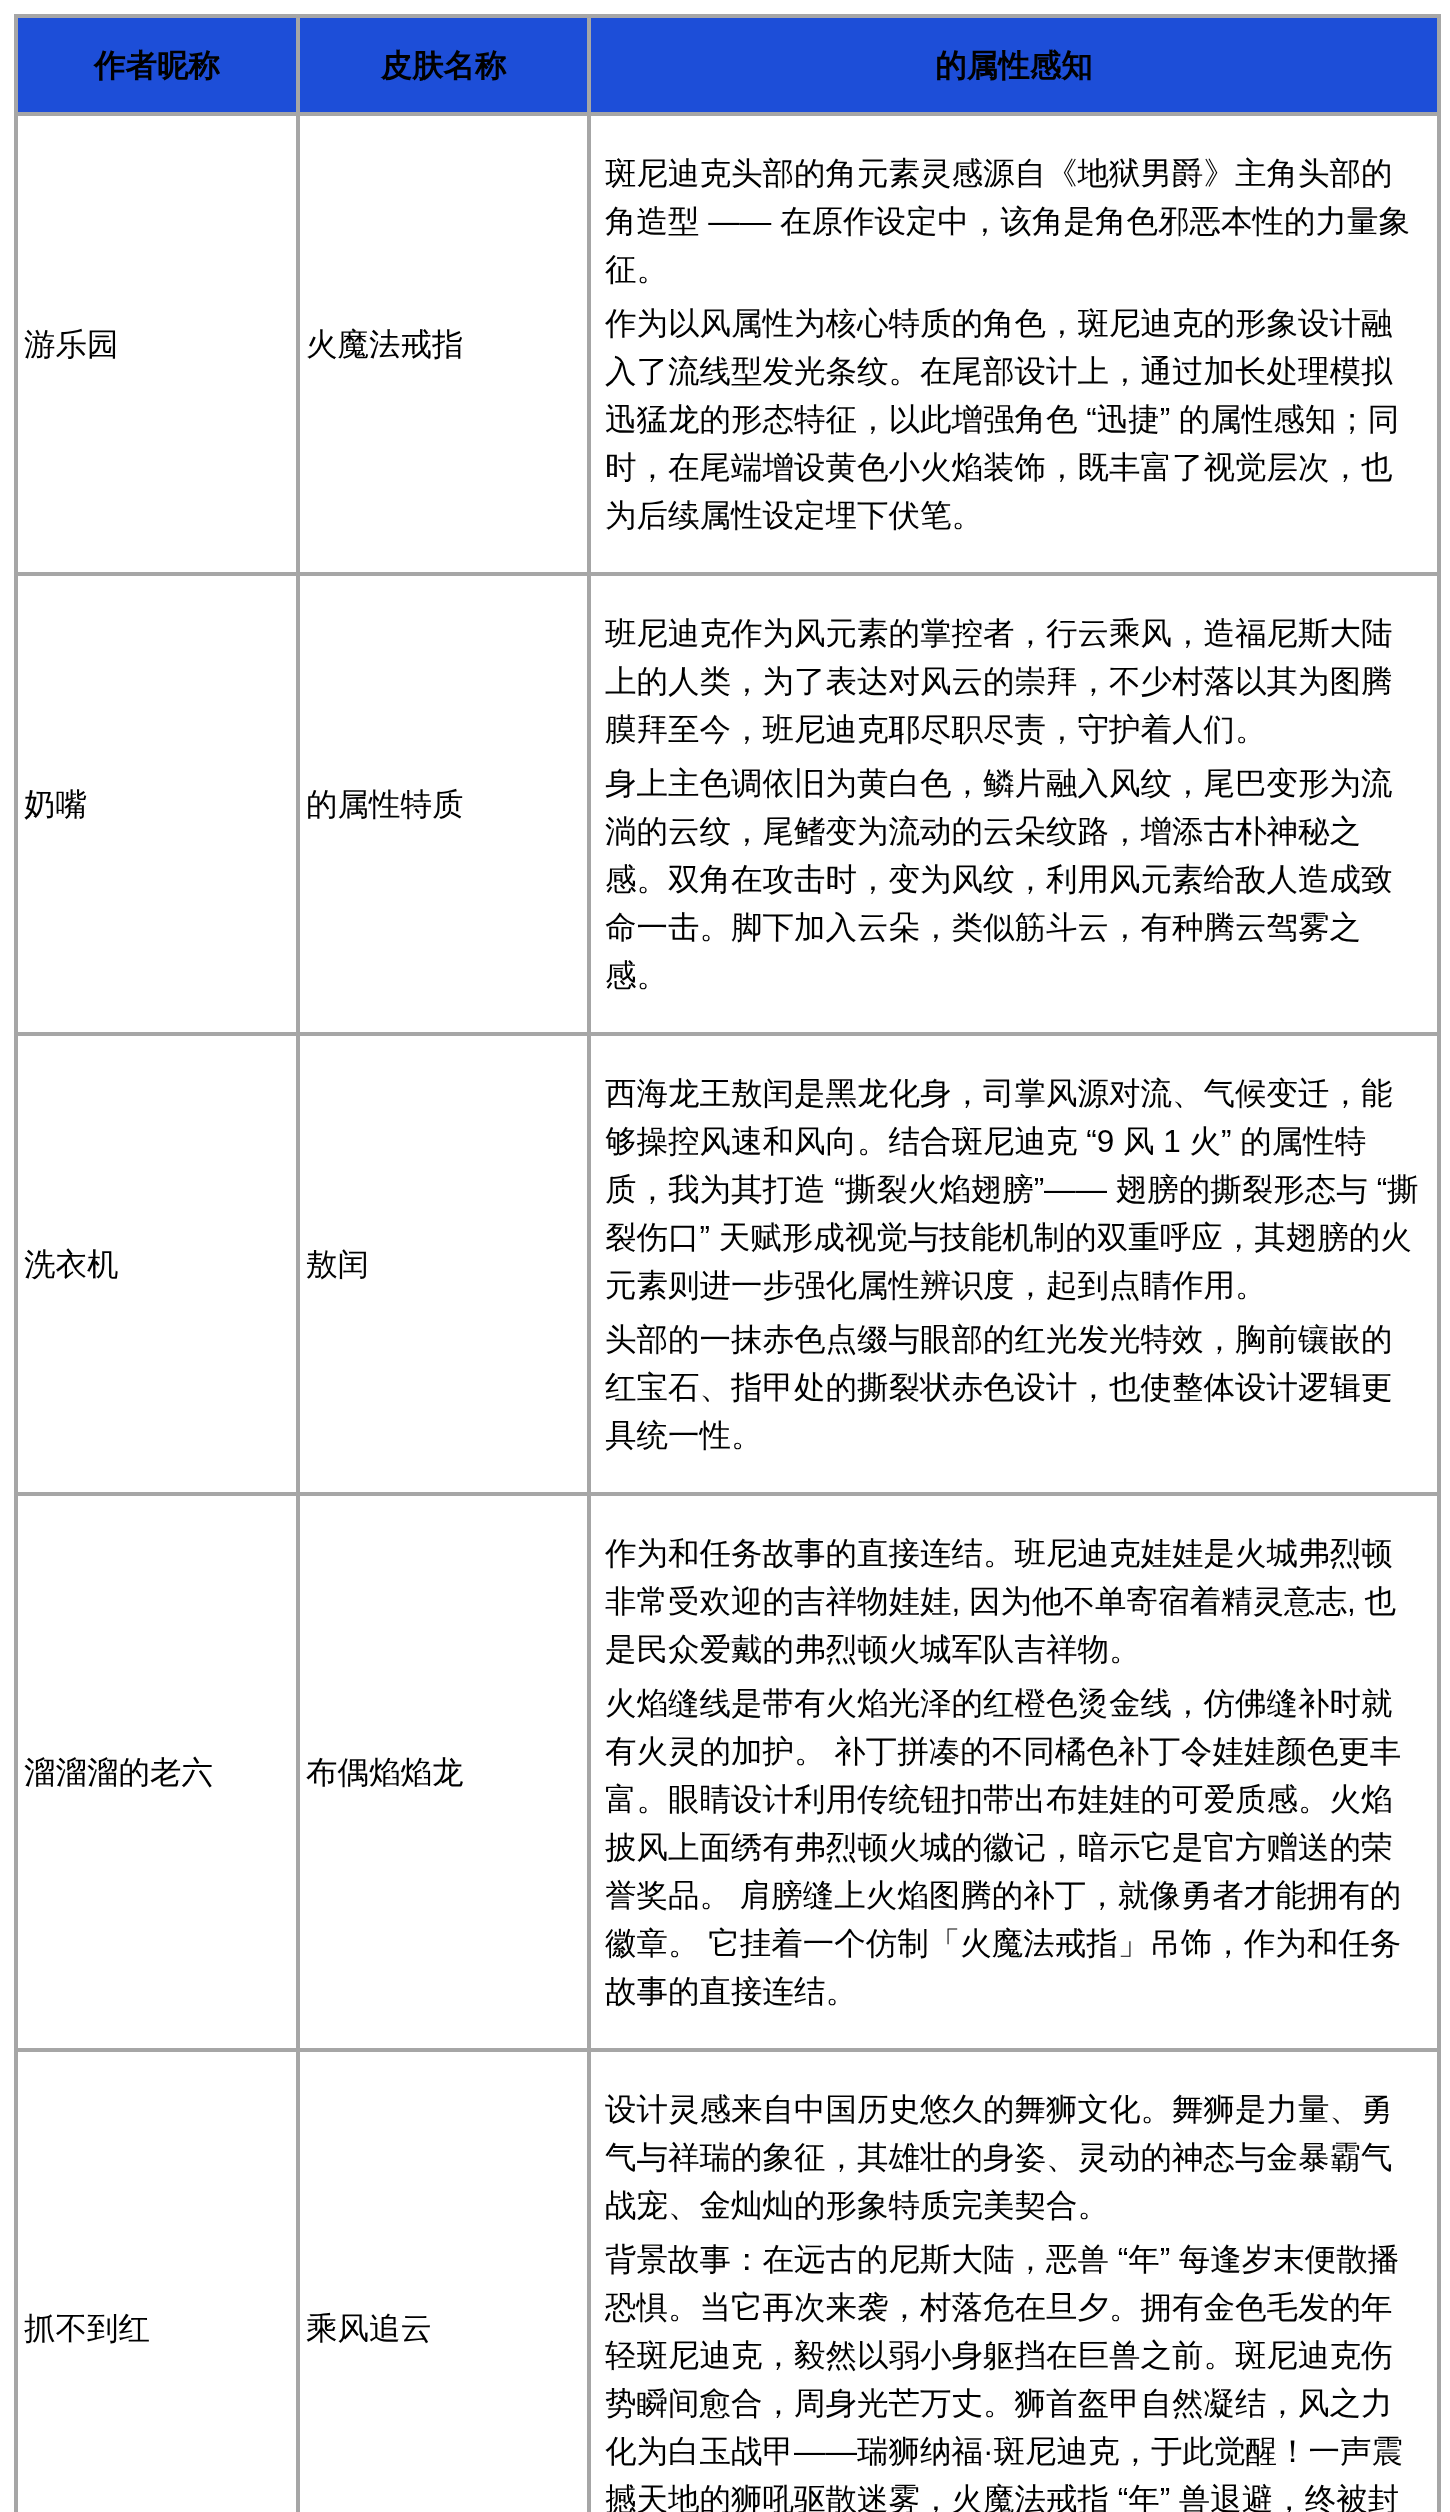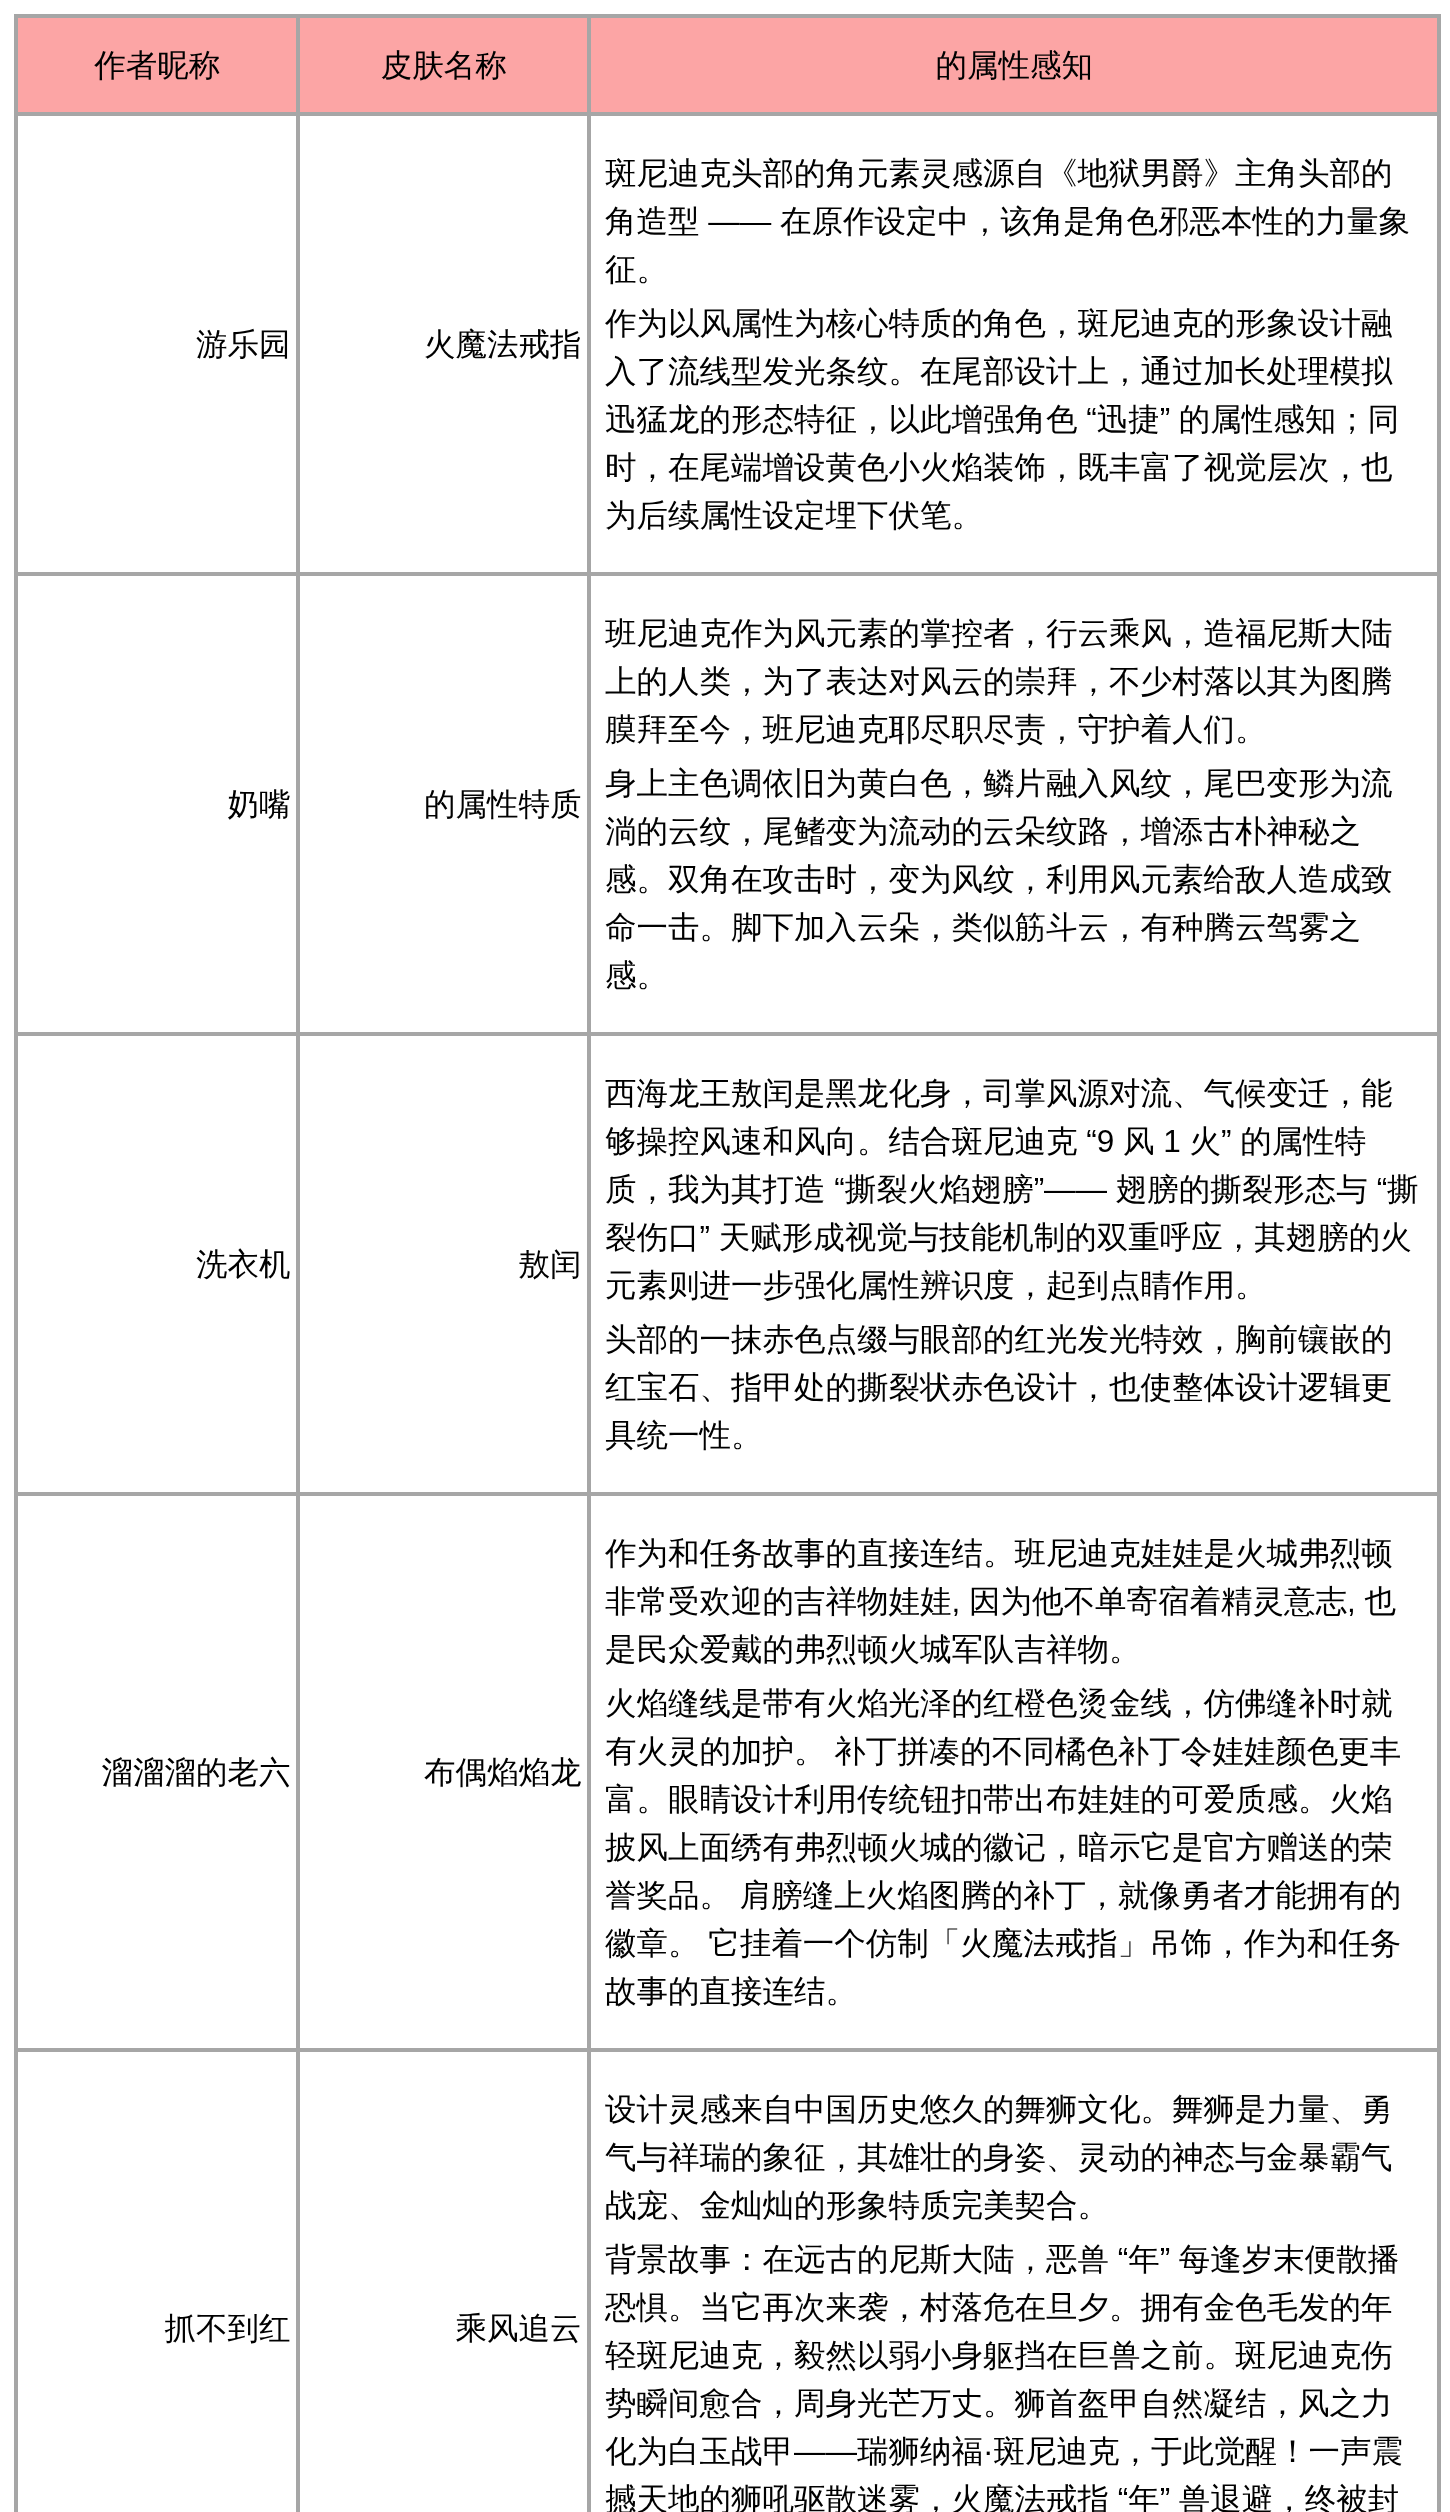--- a/index.html
+++ b/index.html
@@ -27,28 +27,28 @@
     box-sizing: border-box;
     font-size: 31.5px;
     line-height: 48px;
     word-break: break-all;
     overflow-wrap: anywhere;
   }
   col.col-author { width: 282px; }
   col.col-skin   { width: 291px; }
   col.col-insp   { width: 850px; }
   table.skin-table th {
-    font-weight: normal;
+    font-weight: bold;
     text-align: center;
     vertical-align: middle;
     padding: 23px 5.7px;
-    background: #fca5a5;
+    background: #1d4ed8;
   }
   td.c-author, td.c-skin {
-    text-align: right;
+    text-align: left;
     vertical-align: middle;
     padding: 9.5px 5.7px;
   }
   td.c-insp {
     text-align: left;
     vertical-align: middle;
     padding: 27px 11.5px 27px 7.6px;
   }
   td.c-insp p {
     margin: 6px;

